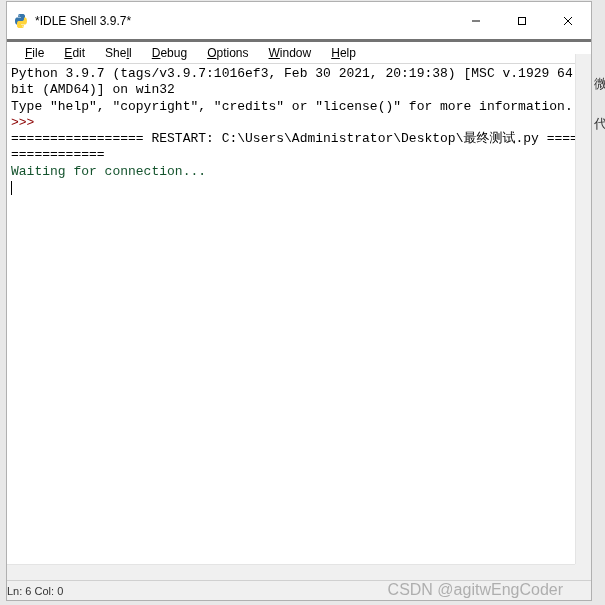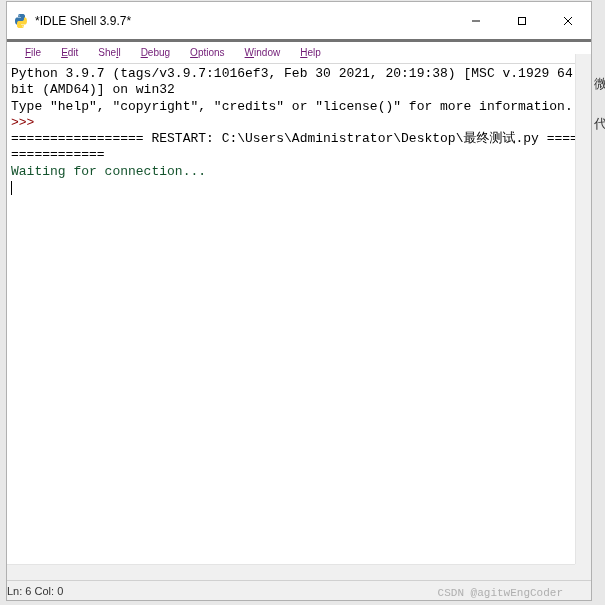--- a/index.html
+++ b/index.html
@@ -63,22 +63,22 @@
       height: 22px;
       background: #fff;
       display: flex;
       align-items: center;
       padding-left: 10px;
       border-bottom: 1px solid #d8d8d8;
       gap: 4px;
     }
     .menu-item {
       padding: 2px 8px;
-      font-size: 10px;
-      color: #701a75;
+      font-size: 12px;
+      color: #000000;
       cursor: default;
     }
     .menu-item .ul { text-decoration: underline; }
     .content {
       flex: 1;
       background: #fff;
       padding: 2px 4px;
       font-family: "Courier New", monospace;
       font-size: 13px;
       line-height: 1.25;
@@ -105,23 +105,23 @@
       justify-content: flex-start;
       align-items: center;
       padding-right: 12px;
       font-size: 11px;
       color: #333;
     }
     .watermark {
       position: absolute;
       bottom: 6px;
       right: 42px;
-      font-size: 11px;
+      font-size: 16px;
       color: rgba(120,120,120,0.55);
-      font-family: Liberation Mono, monospace;
+      font-family: Liberation Sans, sans-serif;
       pointer-events: none;
     }
     .scroll-right {
       position: absolute;
       right: 0;
       top: 52px;
       bottom: 20px;
       width: 16px;
       background: #f0f0f0;
       border-left: 1px solid #e4e4e4;

